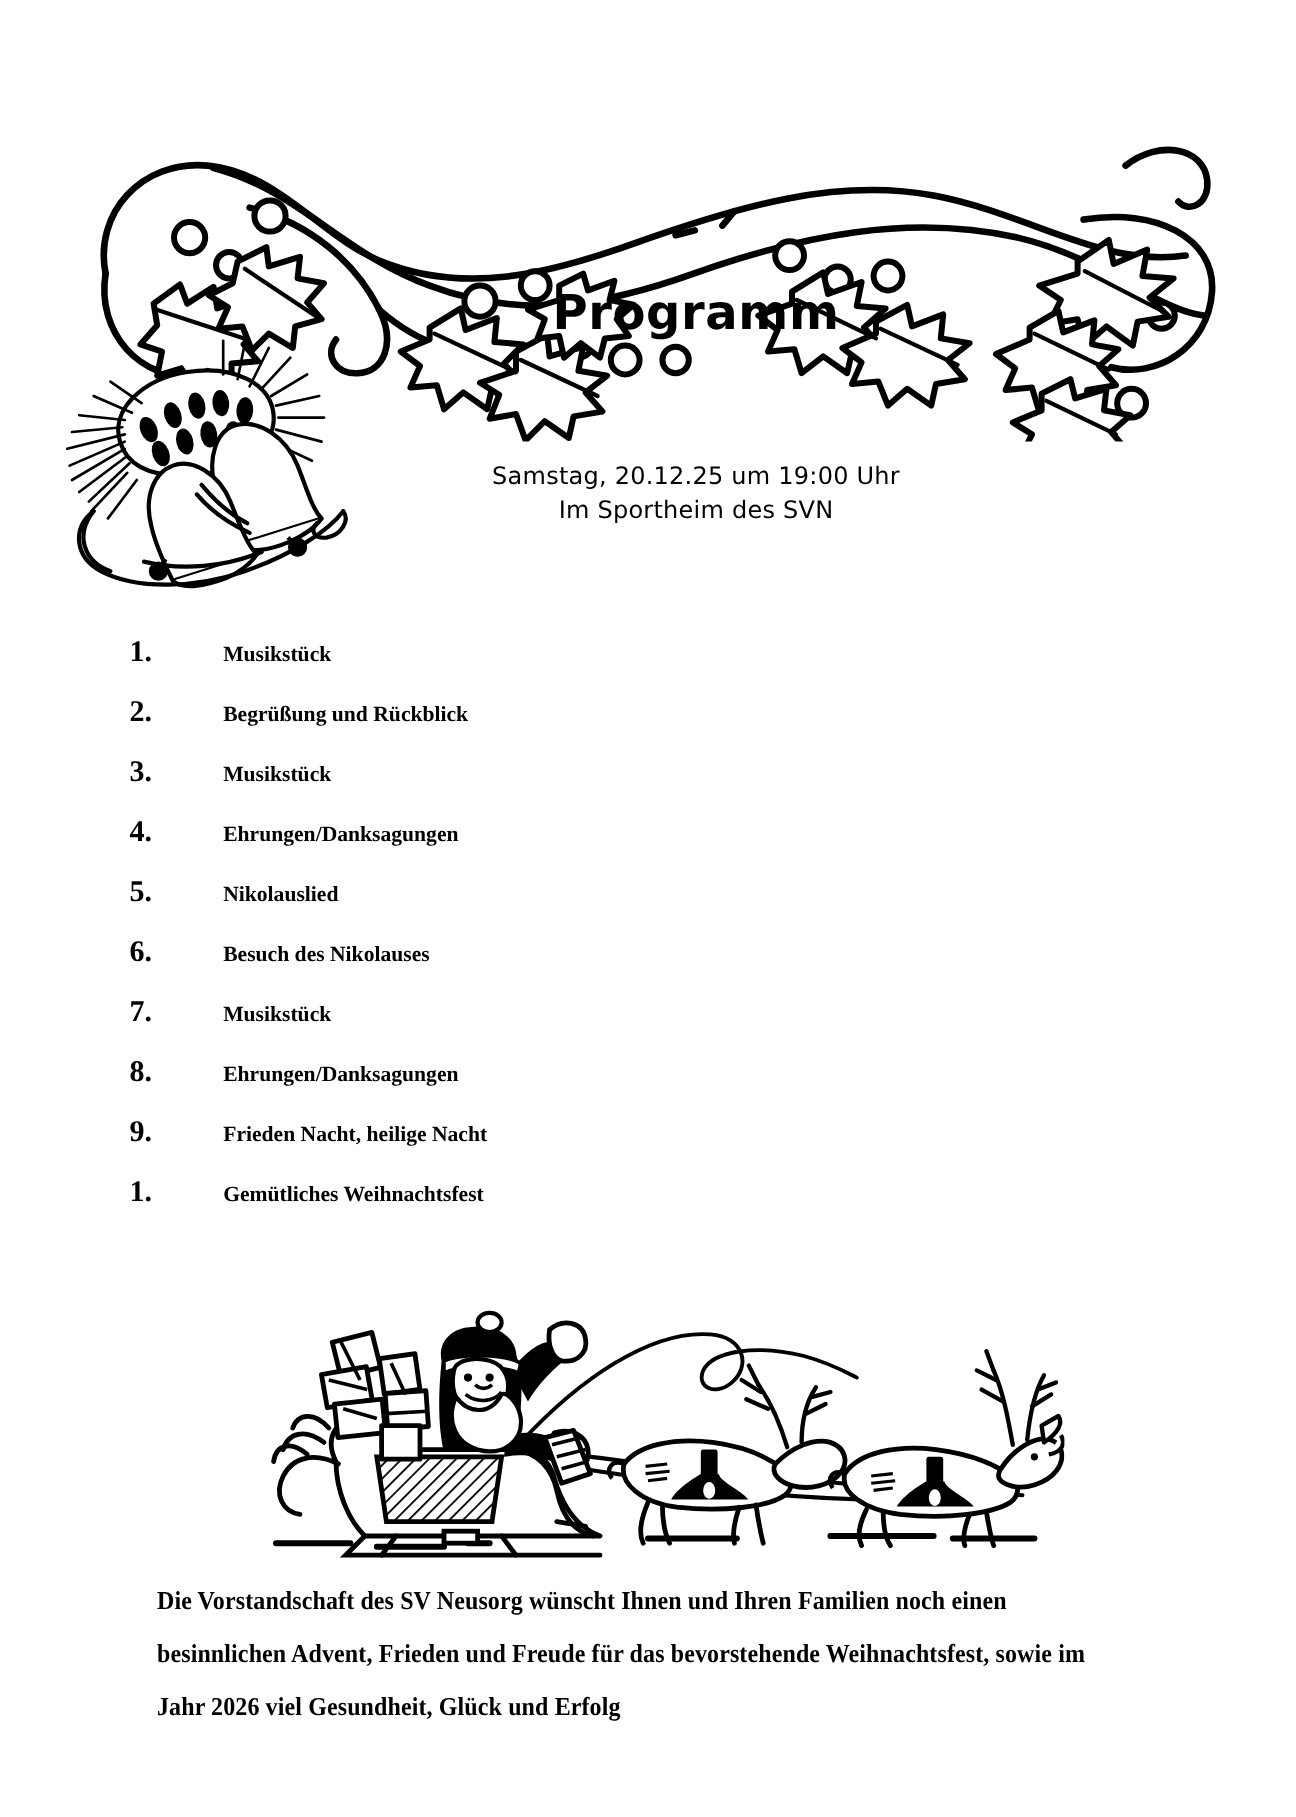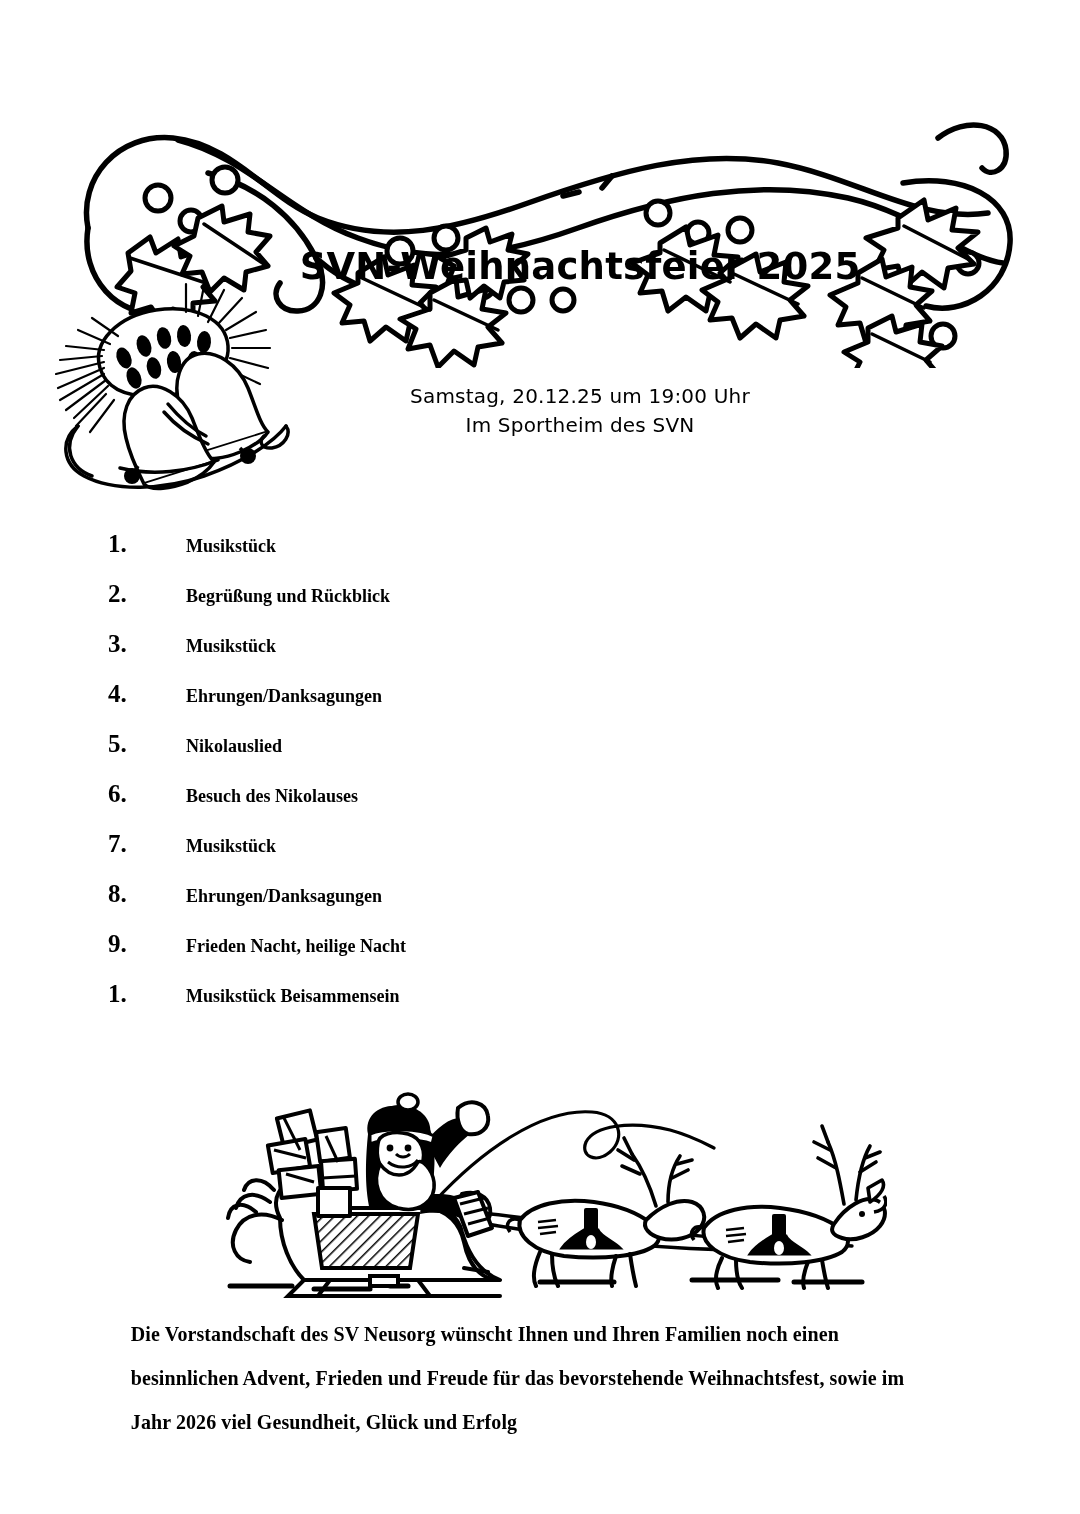--- a/index.html
+++ b/index.html
@@ -311,21 +311,21 @@
         <path d="M30 150 C 14 170, 22 192, 44 200"></path>
         <path d="M238 150 C 244 158, 236 170, 224 172 C 214 173, 210 166, 216 160"></path>
         <path d="M72 192 C 104 200, 140 196, 170 184"></path>
         <path d="M120 128 C 130 140, 142 152, 158 160"></path>
         <path d="M116 136 C 128 150, 142 160, 160 168"></path>
       </g>
     </svg>
   </div>
 
   <div class="header-text">
-    <div class="subtitle">SVN-Weihnachtsfeier 2025</div>
+    <div class="title">Programm</div>
   </div>
 
   <div class="event-lines">
     <div class="event-line">Samstag, 20.12.25 um 19:00 Uhr</div>
     <div class="event-line">Im Sportheim des SVN</div>
   </div>
 
   <div class="program-list">
     <div class="program-item">
       <span class="item-num">1.</span>
@@ -358,21 +358,21 @@
     <div class="program-item">
       <span class="item-num">8.</span>
       <span class="item-label">Ehrungen/Danksagungen</span>
     </div>
     <div class="program-item">
       <span class="item-num">9.</span>
       <span class="item-label">Frieden Nacht, heilige Nacht</span>
     </div>
     <div class="program-item">
       <span class="item-num">1.</span>
-      <span class="item-label">Musikstück Beisammensein</span>
+      <span class="item-label">Gemütliches Weihnachtsfest</span>
     </div>
   </div>
 
   <div class="sleigh">
     <svg viewBox="0 0 665 210" xmlns="http://www.w3.org/2000/svg">
 
       <g stroke="#000" stroke-width="5" stroke-linecap="round">
         <path d="M8 196 L 70 196"></path>
         <path d="M92 199 L 148 199"></path>
         <path d="M168 196 L 186 196"></path>

